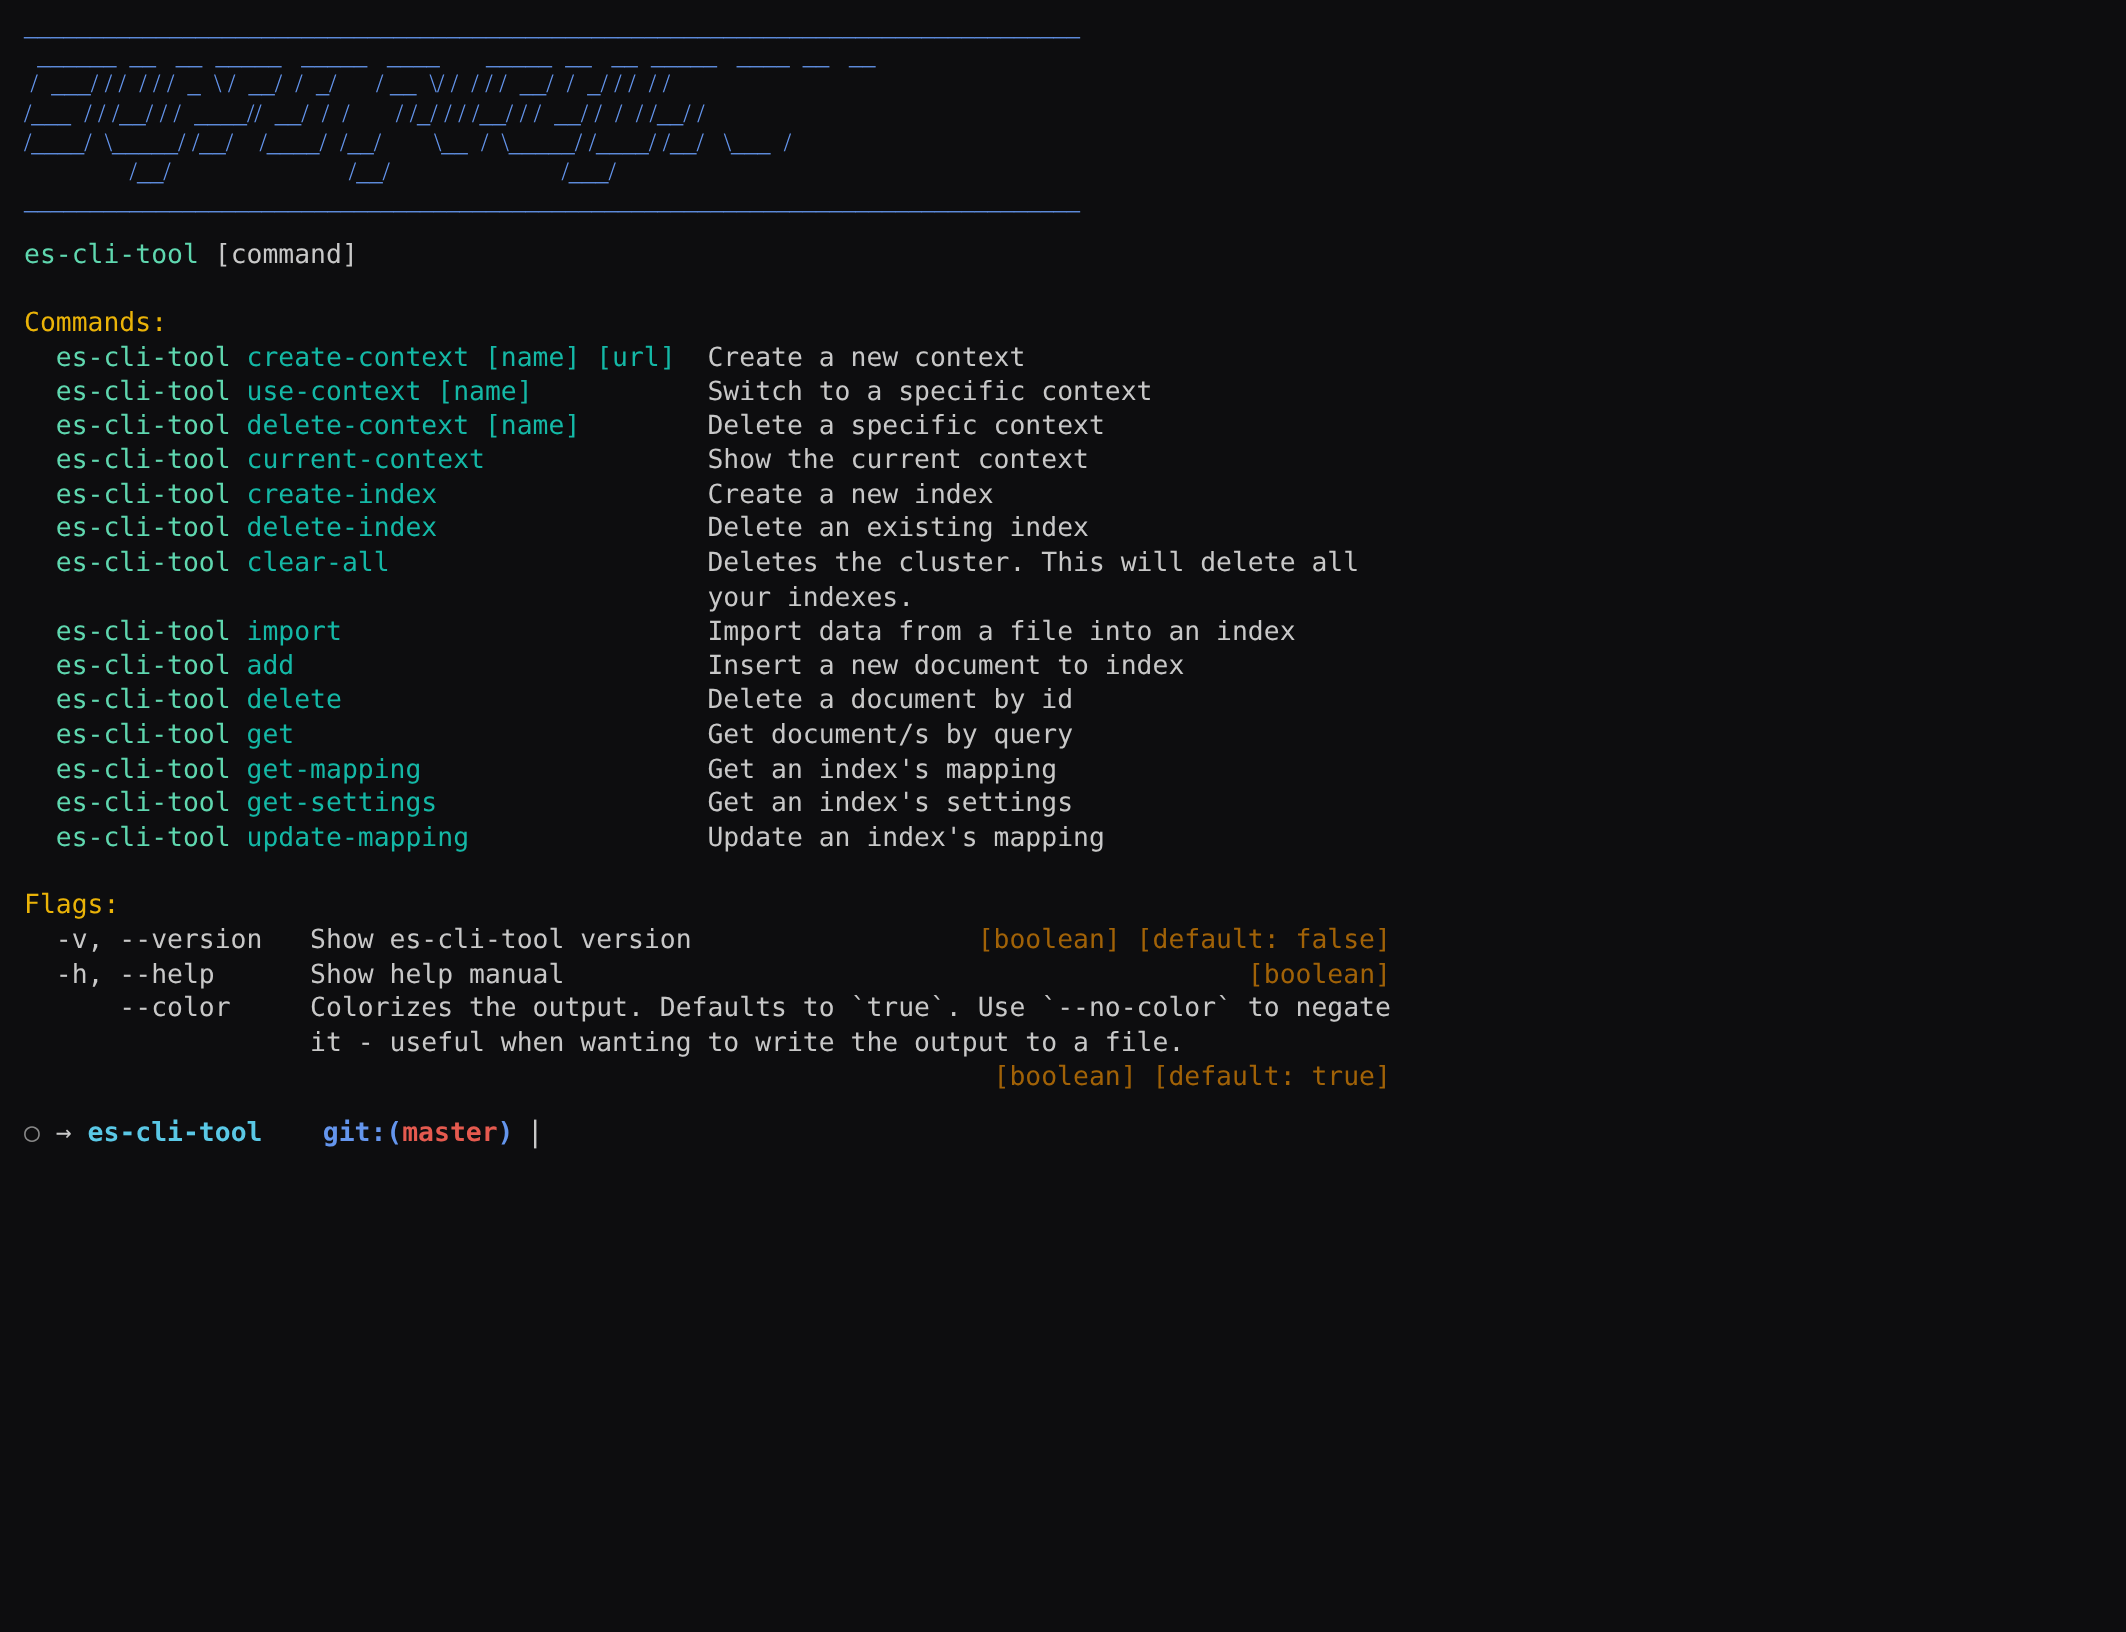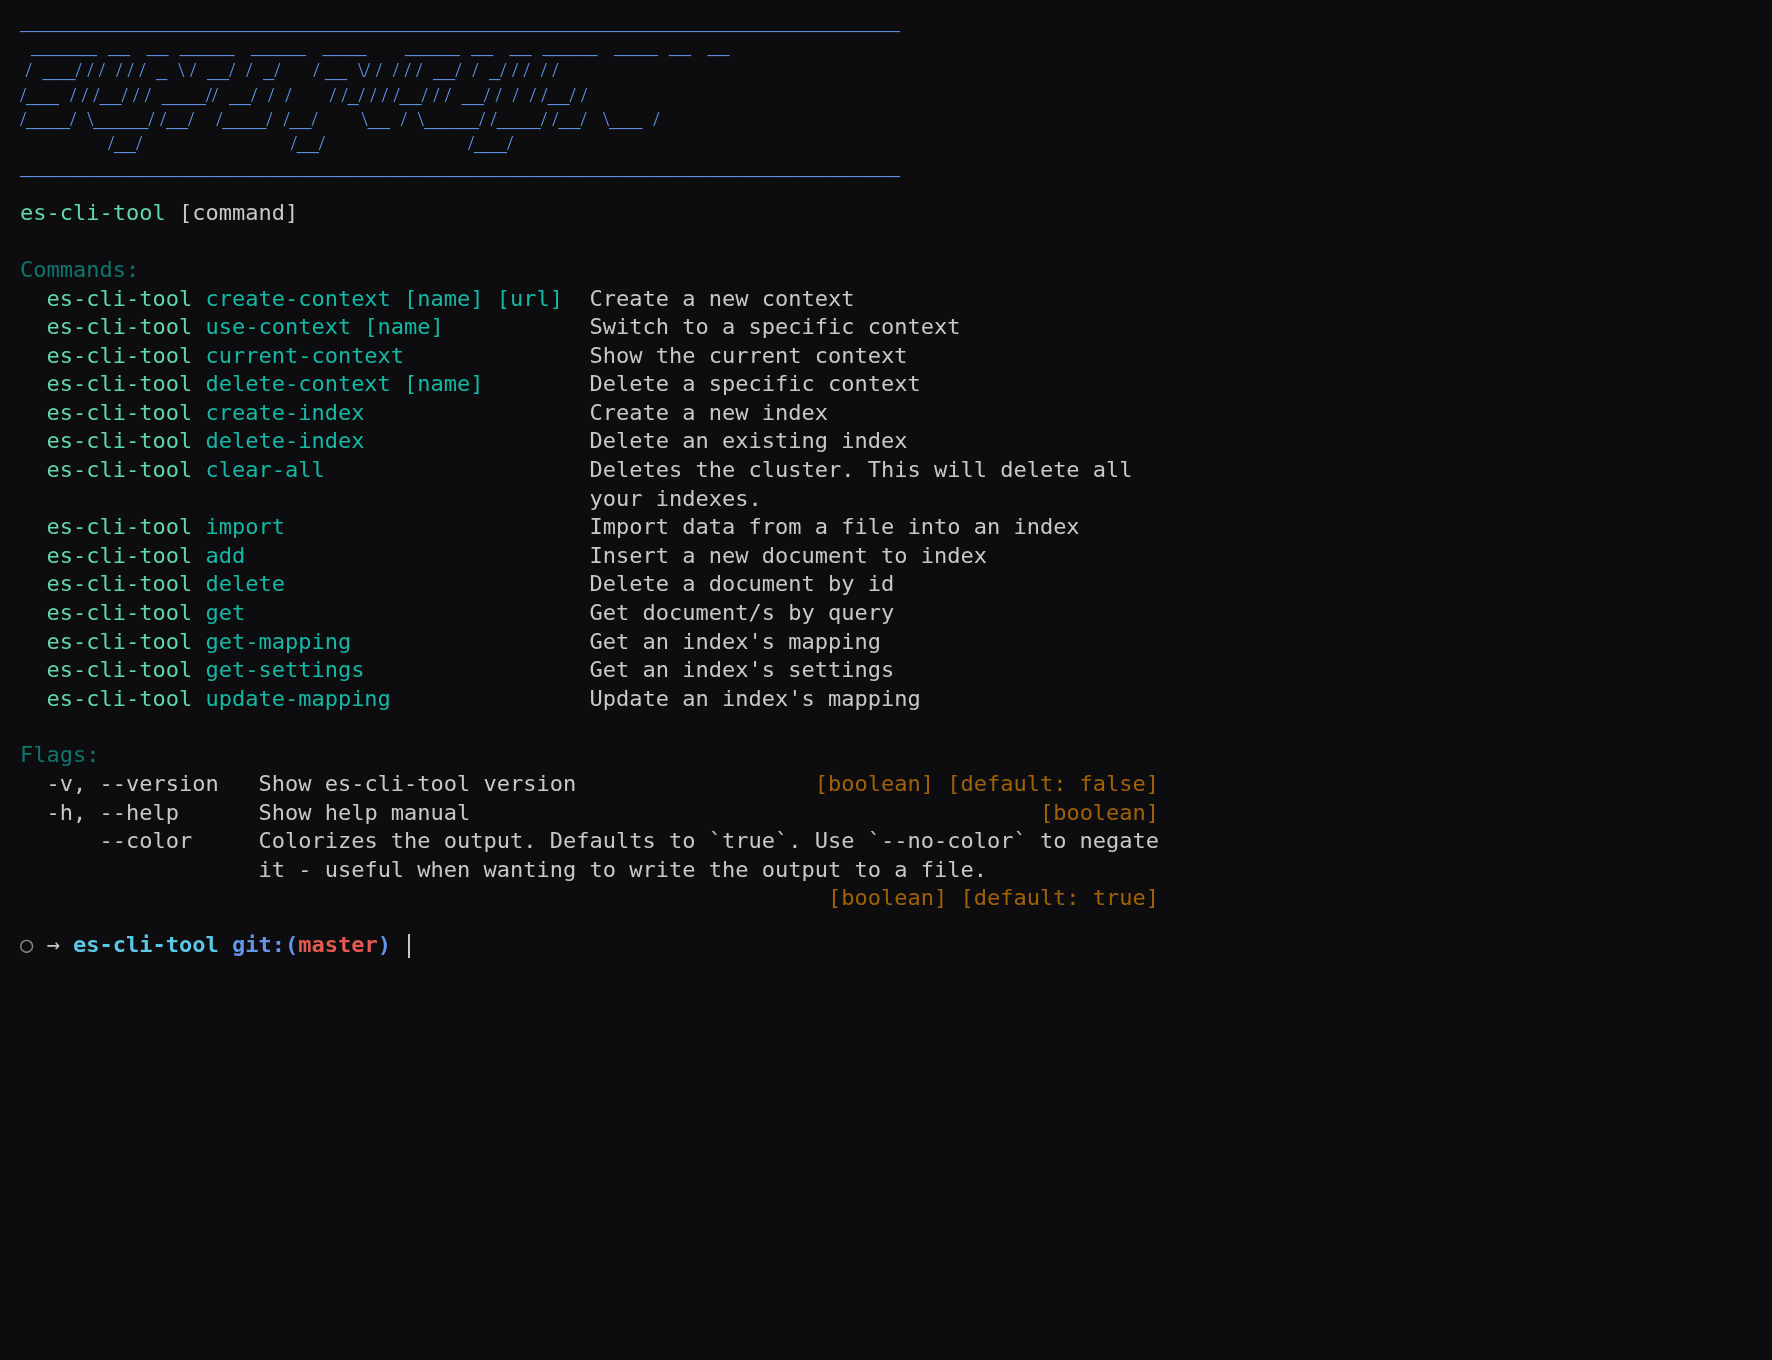--- a/index.html
+++ b/index.html
@@ -20,31 +20,31 @@
     }
     .ascii-banner {
       color: #6495ed;
       font-size: 22px;
       line-height: 1.1;
       margin-bottom: 20px;
       letter-spacing: 0;
     }
     .tool-name { color: #5fd7af; }
     .bracket { color: #c8c8c8; }
-    .section-label { color: #0f766e; }
+    .section-label { color: #eab308; }
     .cmd-name { color: #14b8a6; }
     .cmd-desc { color: #c8c8c8; }
     .flag-name { color: #c8c8c8; text-align: right; }
     .flag-desc { color: #c8c8c8; }
     .flag-meta { color: #a16207; }
     .prompt-line { margin-top: 4px; }
     .prompt-circle { color: #888; }
     .prompt-arrow { color: #c8c8c8; }
     .prompt-dir { color: #5ac8e6; font-weight: bold; }
-    .prompt-git { color: #6495ed; font-weight: bold; }
+    .prompt-git { color: #6495ed; font-weight: bold; margin-left: 37px; }
     .prompt-paren { color: #6495ed; font-weight: bold; }
     .prompt-branch { color: #e55a4f; font-weight: bold; text-align: right; }
     .cursor {
       display: inline-block;
       width: 2px;
       height: 24px;
       background: #c8c8c8;
       vertical-align: middle;
       margin-left: 4px;
     }
@@ -67,22 +67,22 @@
 <div class="usage-line">
   <span class="tool-name">es-cli-tool</span>
   <span class="bracket">[command]</span>
 </div>
 
 <div class="commands-block">
   <div class="section-label">Commands:</div>
   <div id="commands-container">
       <div class="row"><span class="tool-name">  es-cli-tool</span><span class="cmd-name"> create-context [name] [url]  </span><span class="cmd-desc">Create a new context</span></div>
       <div class="row"><span class="tool-name">  es-cli-tool</span><span class="cmd-name"> use-context [name]           </span><span class="cmd-desc">Switch to a specific context</span></div>
+      <div class="row"><span class="tool-name">  es-cli-tool</span><span class="cmd-name"> delete-context [name]        </span><span class="cmd-desc">Delete a specific context</span></div>
       <div class="row"><span class="tool-name">  es-cli-tool</span><span class="cmd-name"> current-context              </span><span class="cmd-desc">Show the current context</span></div>
-      <div class="row"><span class="tool-name">  es-cli-tool</span><span class="cmd-name"> delete-context [name]        </span><span class="cmd-desc">Delete a specific context</span></div>
       <div class="row"><span class="tool-name">  es-cli-tool</span><span class="cmd-name"> create-index                 </span><span class="cmd-desc">Create a new index</span></div>
       <div class="row"><span class="tool-name">  es-cli-tool</span><span class="cmd-name"> delete-index                 </span><span class="cmd-desc">Delete an existing index</span></div>
       <div class="row"><span class="tool-name">  es-cli-tool</span><span class="cmd-name"> clear-all                    </span><span class="cmd-desc">Deletes the cluster. This will delete all</span></div>
       <div class="row"><span>                                           </span><span class="cmd-desc">your indexes.</span></div>
       <div class="row"><span class="tool-name">  es-cli-tool</span><span class="cmd-name"> import                       </span><span class="cmd-desc">Import data from a file into an index</span></div>
       <div class="row"><span class="tool-name">  es-cli-tool</span><span class="cmd-name"> add                          </span><span class="cmd-desc">Insert a new document to index</span></div>
       <div class="row"><span class="tool-name">  es-cli-tool</span><span class="cmd-name"> delete                       </span><span class="cmd-desc">Delete a document by id</span></div>
       <div class="row"><span class="tool-name">  es-cli-tool</span><span class="cmd-name"> get                          </span><span class="cmd-desc">Get document/s by query</span></div>
       <div class="row"><span class="tool-name">  es-cli-tool</span><span class="cmd-name"> get-mapping                  </span><span class="cmd-desc">Get an index's mapping</span></div>
       <div class="row"><span class="tool-name">  es-cli-tool</span><span class="cmd-name"> get-settings                 </span><span class="cmd-desc">Get an index's settings</span></div>

